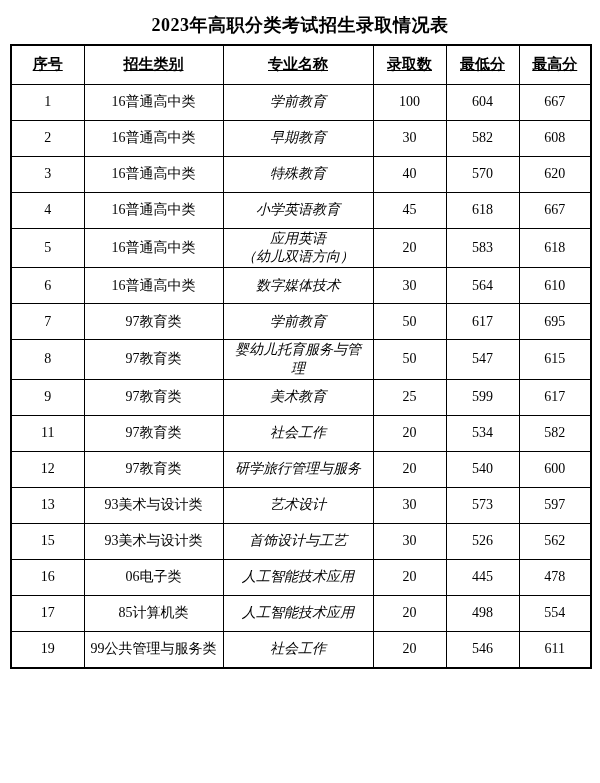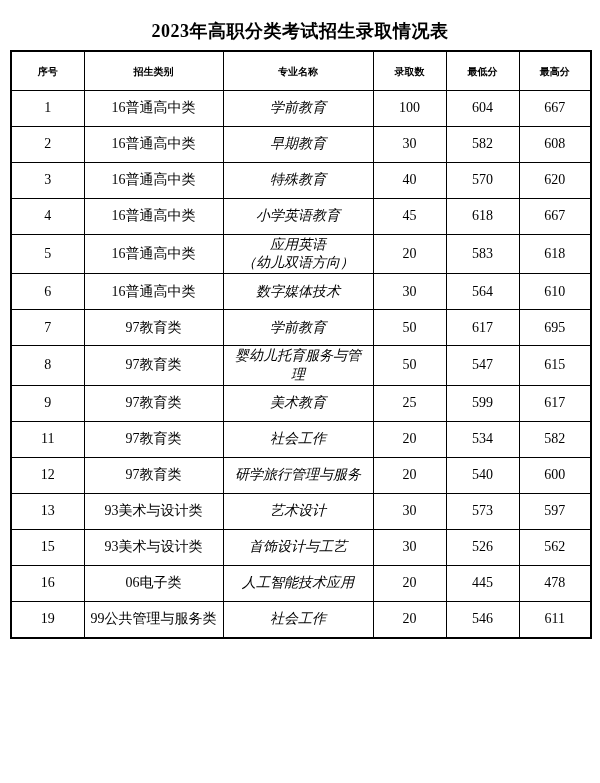--- a/index.html
+++ b/index.html
@@ -10,21 +10,21 @@
   }
   body {
     width: 600px;
     height: 783px;
     font-family: "Liberation Serif", "DejaVu Serif", serif;
     overflow: hidden;
   }
   .page {
     box-sizing: border-box;
     width: 600px;
-    padding: 18px 10px 8px 10px;
+    padding: 12px 10px 8px 10px;
   }
   .doc-title {
     text-align: center;
     font-weight: bold;
     font-size: 18px;
     line-height: 22px;
     margin: 2px 0 8px 0;
     letter-spacing: 0.5px;
   }
   table.admissions {
@@ -36,23 +36,24 @@
   table.admissions th,
   table.admissions td {
     border: 1px solid #000000;
     text-align: center;
     vertical-align: middle;
     padding: 1px 3px;
     line-height: 1.3;
     overflow: hidden;
   }
   table.admissions th {
-    font-size: 10px;
+    font-size: 15px;
     font-weight: bold;
     height: 36px;
+    text-decoration: underline;
   }
   table.admissions td {
     font-size: 14px;
     height: 33px;
   }
   td.major {
     white-space: pre-line;
     font-style: italic;
   }
 </style>
@@ -191,20 +192,28 @@
         </tr>
         <tr>
           <td>16</td>
           <td>06电子类</td>
           <td class="major">人工智能技术应用</td>
           <td>20</td>
           <td>445</td>
           <td>478</td>
         </tr>
         <tr>
+          <td>17</td>
+          <td>85计算机类</td>
+          <td class="major">人工智能技术应用</td>
+          <td>20</td>
+          <td>498</td>
+          <td>554</td>
+        </tr>
+        <tr>
           <td>19</td>
           <td>99公共管理与服务类</td>
           <td class="major">社会工作</td>
           <td>20</td>
           <td>546</td>
           <td>611</td>
         </tr>
       </tbody>
   </table>
 </div>

